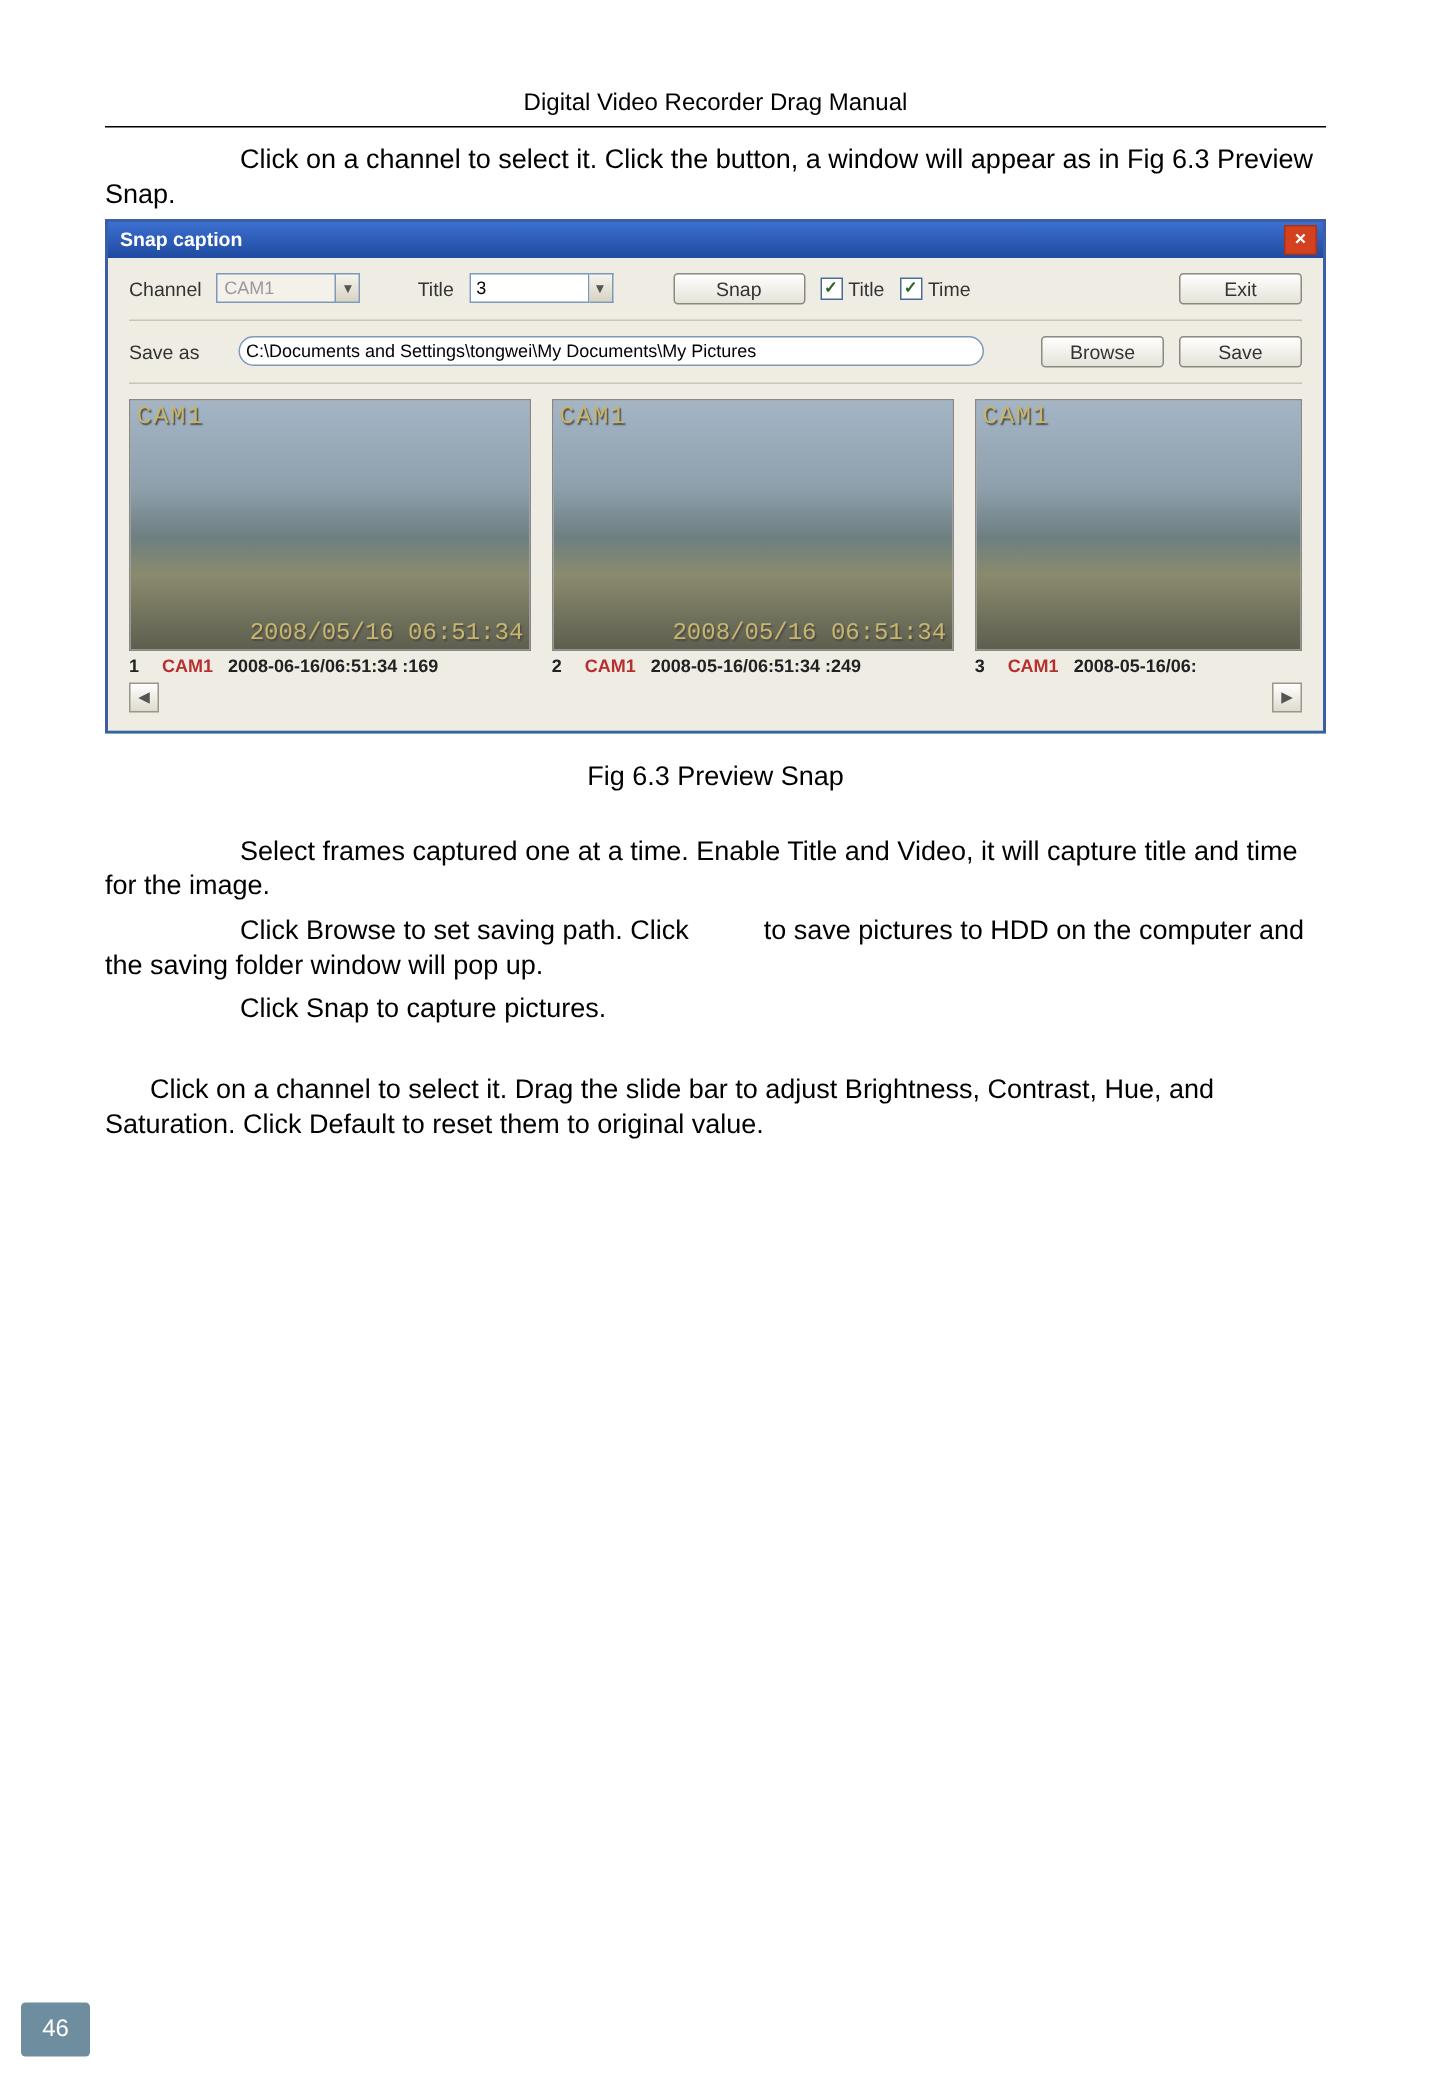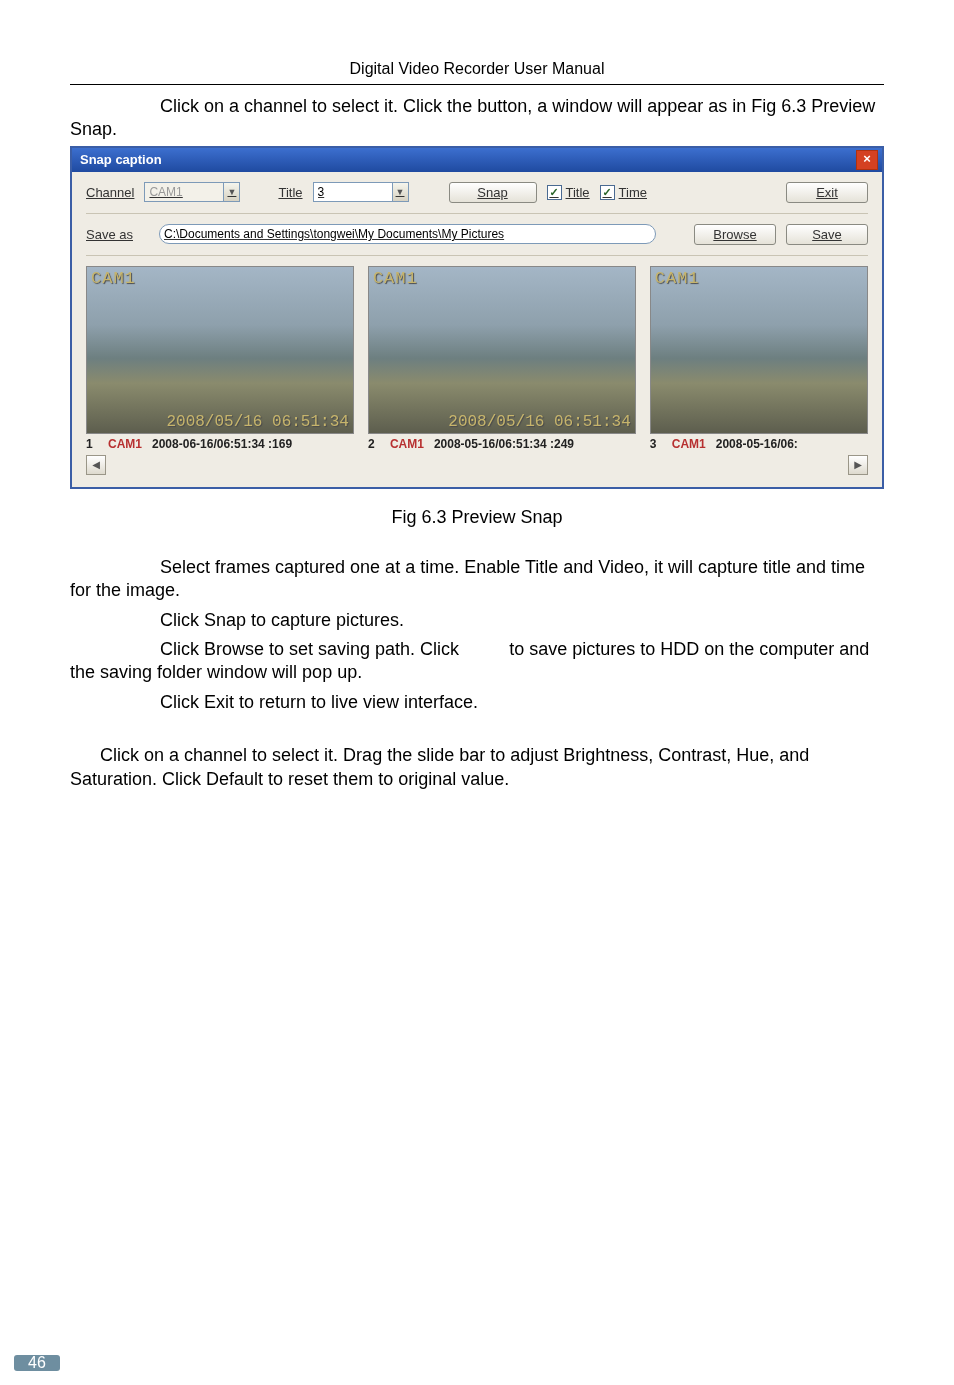--- a/index.html
+++ b/index.html
@@ -71,21 +71,20 @@
   }
   .dlg-body {
     padding: 10px 14px 12px 14px;
     background: #efece4;
   }
   .row {
     display: flex;
     align-items: center;
     gap: 10px;
     margin-bottom: 10px;
-    text-decoration: underline;
   }
   .lbl { font-size: 13px; color: #333; }
   .win-input {
     border: 1px solid #7d9ab8;
     background: #fff;
     font-size: 12px;
     padding: 2px 4px;
     height: 20px;
     box-sizing: border-box;
   }
@@ -174,33 +173,33 @@
   }
   .scroll-left { }
   .scroll-right { margin-left:auto; }
 
   
   .page-num {
     position:absolute;
     bottom:14px;
     left:14px;
     width:46px;
-    height:16px;
+    height:36px;
     background:#6e8ea0;
     color:#fff;
     font-size:16px;
     display:flex; align-items:center; justify-content:center;
     border-radius:3px;
   }
 </style>
 </head>
 <body>
 
 <div class="page">
-  <div class="hdr-title">Digital Video Recorder User Manual</div>
+  <div class="hdr-title">Digital Video Recorder Drag Manual</div>
 
   <div class="body-text">
     <p class="indent">Click on a channel to select it. Click the button, a window will appear as in Fig 6.3 Preview Snap.</p>
   </div>
 
   <div class="snap-dialog">
     <div class="dlg-titlebar">
       <span>Snap caption</span>
       <span class="dlg-close">×</span>
     </div>
@@ -281,25 +280,24 @@
         <span class="scroll-arrow scroll-left">◀</span>
         <span class="scroll-arrow scroll-right">▶</span>
       </div>
     </div>
   </div>
 
   <div class="fig-caption">Fig 6.3 Preview Snap</div>
 
   <div class="body-text">
     <p class="indent">Select frames captured one at a time. Enable Title and Video, it will capture title and time for the image.</p>
-    <p class="indent">Click Snap to capture pictures.</p>
     <p class="indent">
       <span>Click Browse to set saving path. Click </span>
       <span style="display:inline-block; width:40px;"></span>
       <span> to save pictures to HDD on the computer and the saving folder window will pop up.</span>
     </p>
-    <p class="indent">Click Exit to return to live view interface.</p>
+    <p class="indent">Click Snap to capture pictures.</p>
     <p style="height:18px;"></p>
     <p style="text-indent:30px;">Click on a channel to select it. Drag the slide bar to adjust Brightness, Contrast, Hue, and Saturation. Click Default to reset them to original value.</p>
   </div>
 
   <div class="page-num">46</div>
 </div>
 
 </body></html>

